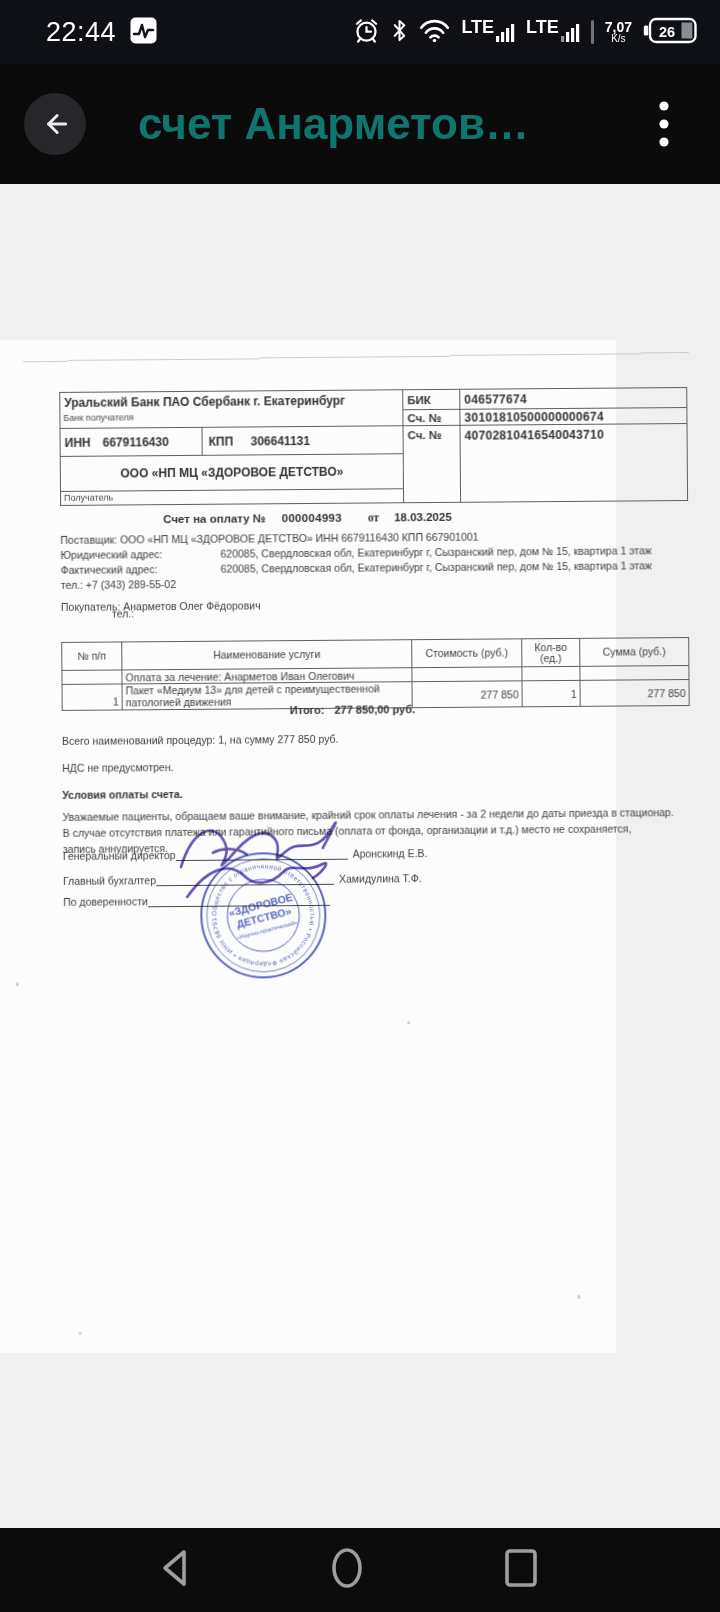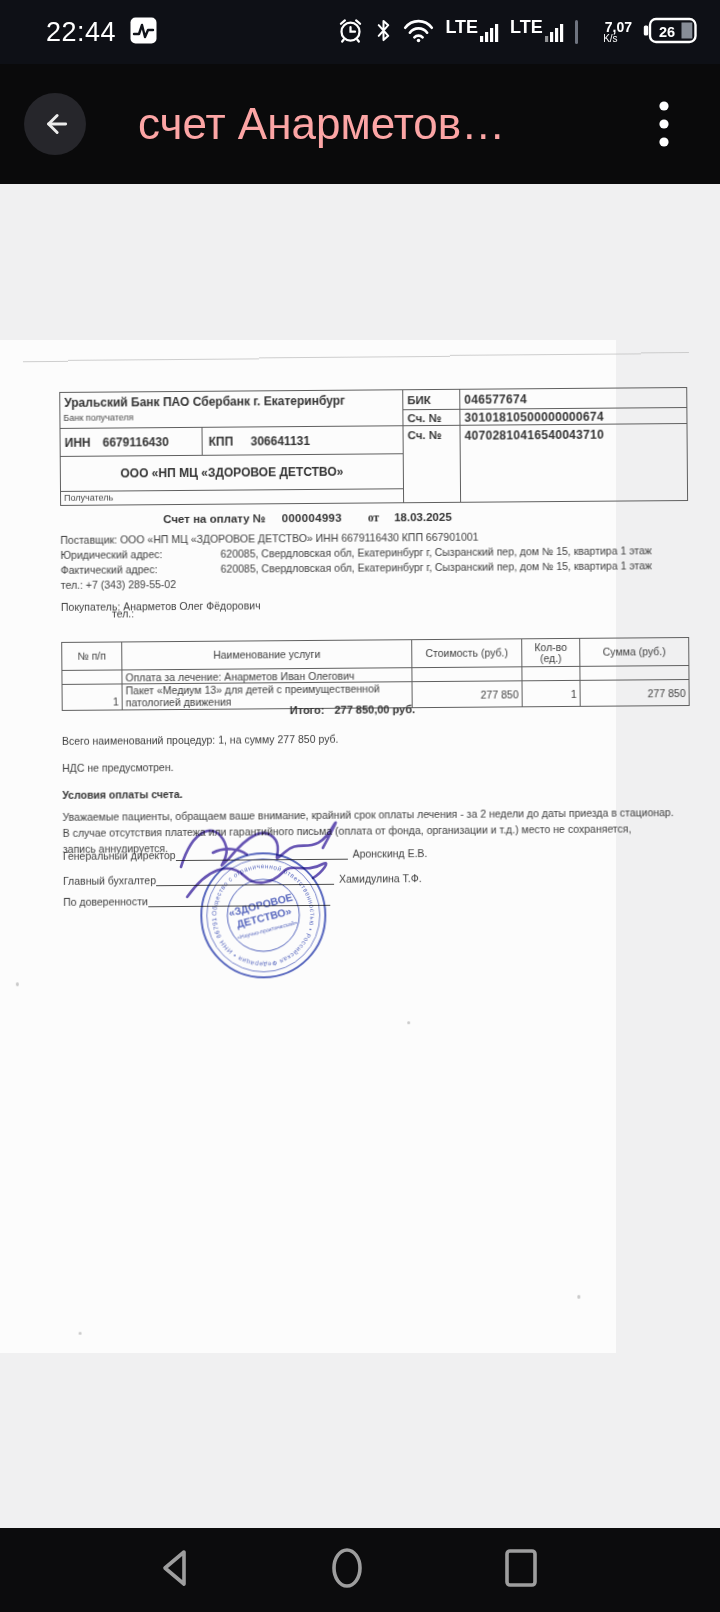--- a/index.html
+++ b/index.html
@@ -10,29 +10,29 @@
   .status-bar { position:absolute; top:0; left:0; width:720px; height:64px;
     background:#0e1016; color:#fff; display:flex; align-items:center;
     justify-content:space-between; padding:0 22px; }
   .sb-left { display:flex; align-items:center; gap:14px; }
   .sb-time { font-size:27px; letter-spacing:.5px;margin-left:24px; }
   .sb-right { display:flex; align-items:center; gap:11px; }
   .lte-wrap { display:flex; align-items:flex-start; gap:2px; }
   .lte-txt { font-size:18px; font-weight:bold; line-height:12px; }
   .sb-sep { width:3px; height:24px; background:#6f7480; border-radius:2px; }
   .speed { display:flex; flex-direction:column; align-items:center; line-height:1; }
-  .speed .v { font-size:14px; font-weight:bold;margin-left:16px; }
+  .speed .v { font-size:14px; font-weight:bold; }
   .speed .u { font-size:10px; margin-top:0; }
 
   
   .app-bar { position:absolute; top:64px; left:0; width:720px; height:120px;
     background:#0a0a0b; display:flex; align-items:center; }
   .back-btn { width:62px; height:62px; border-radius:50%; background:#26262b;
     margin-left:24px; display:flex; align-items:center; justify-content:center; flex:0 0 auto; }
-  .app-title { color:#fca5a5; font-size:44px; font-weight:normal; margin-left:52px;
+  .app-title { color:#0f766e; font-size:44px; font-weight:bold; margin-left:52px;
     white-space:nowrap; overflow:hidden; max-width:470px; }
   .kebab { margin-left:auto; margin-right:50px; display:flex; }
 
   
   .content { position:absolute; top:184px; left:0; width:720px; height:1344px; background:#f0f0f1; }
   .page { position:absolute; top:156px; left:0; width:616px; height:1013px; background:#fcfcfc; }
   .doc { position:absolute; inset:0; transform:rotate(-0.45deg); transform-origin:50% 40%;
     color:#3f3f3f; font-size:10.5px; }
 
   .edge-line { position:absolute; top:17px; left:26px; width:666px; height:1px;

